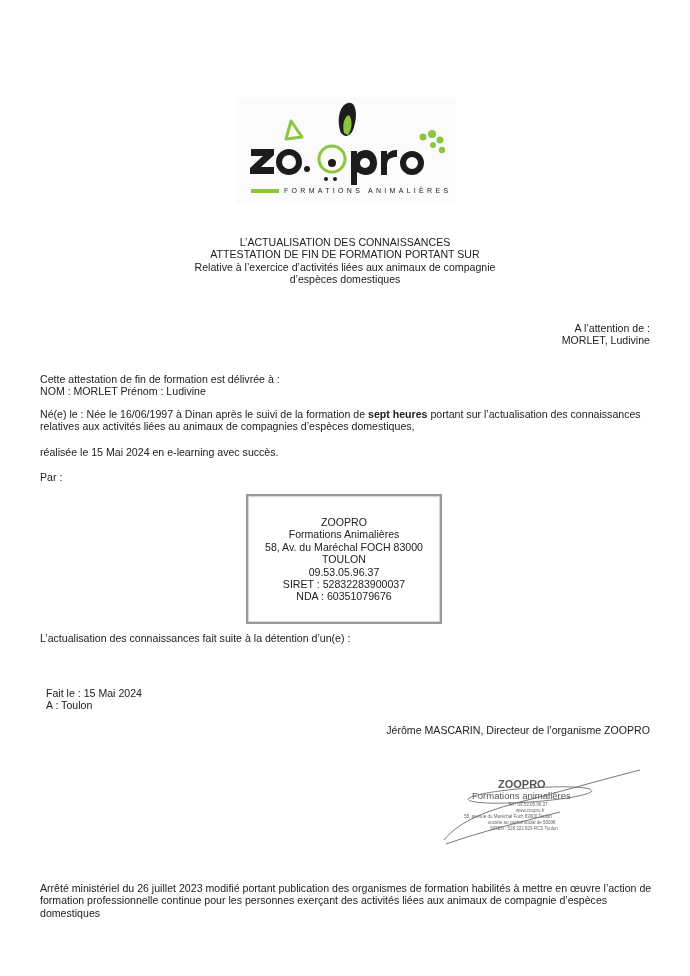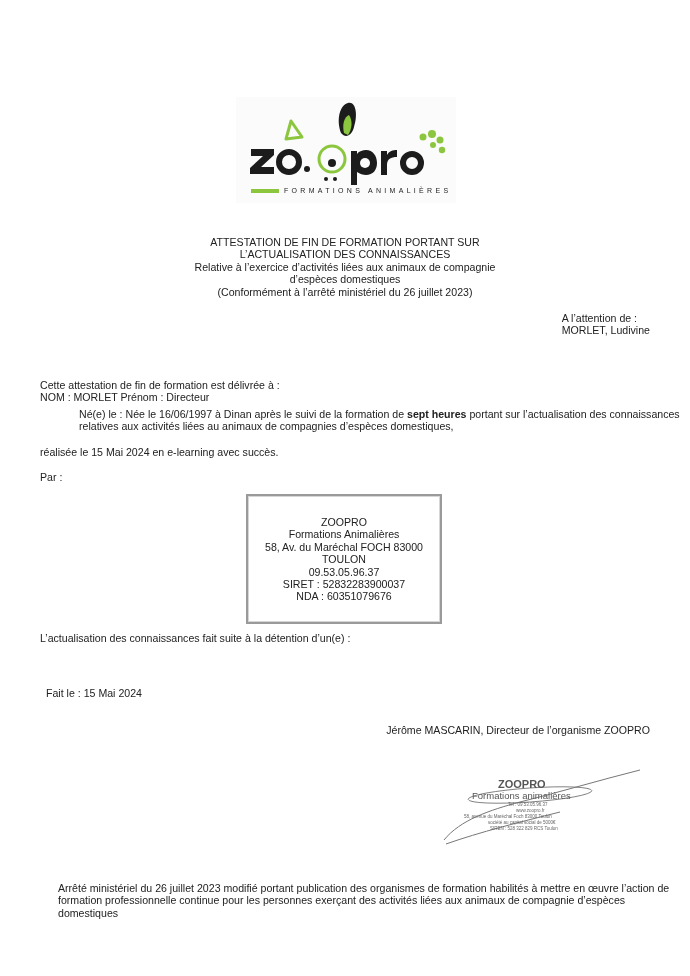--- a/index.html
+++ b/index.html
@@ -2,32 +2,32 @@
 <html><head>
 <meta charset="utf-8">
 <style>
   html, body { margin: 0; padding: 0; background: #ffffff; }
   body { width: 690px; height: 976px; position: relative; overflow: hidden;
          font-family: "Liberation Sans", sans-serif; color: #222; font-size: 10.6px; line-height: 12.4px; }
   .abs { position: absolute; }
   .logo { left: 236px; top: 97px; width: 220px; height: 106px; background: #fbfbfb; }
   .title { left: 150px; width: 390px; top: 236px; text-align: center; }
   .title div { white-space: nowrap; }
-  .attn { right: 40px; top: 312px; text-align: left; }
+  .attn { right: 40px; top: 322px; text-align: right; }
   .left { left: 40px; width: 612px; }
   .b { font-weight: bold; }
   .box { left: 246px; top: 494px; width: 196px; height: 130px;
          border: 2px solid #9a9a9a; box-shadow: inset 0 0 0 1px #d6d6d6; text-align: center; box-sizing: border-box; padding-top: 20px; }
   .box div { white-space: nowrap; }
   .sig { right: 40px; top: 724px; text-align: left; white-space: nowrap; }
   .stamp { left: 440px; top: 762px; width: 210px; height: 100px; }
   .stamp .t1 { position: absolute; left: 58px; top: 16px; font-size: 11px; font-weight: bold; color: #555; }
   .stamp .t2 { position: absolute; left: 32px; top: 28px; font-size: 9.5px; color: #555; }
   .stamp .small { position: absolute; font-size: 4.5px; color: #666; white-space: nowrap; line-height: 5px; }
-  .footer { left: 58px; top: 882px; width: 620px; }
+  .footer { left: 40px; top: 882px; width: 620px; }
 </style>
 </head>
 <body>
 
 <div class="abs logo">
   <svg width="220" height="106" viewBox="0 0 220 106">
 
     <path d="M50 42 L55 24 L66 40 Z" fill="none" stroke="#8cc63f" stroke-width="3" stroke-linejoin="round"></path>
 
     <path d="M105 36 C100 22 104 8 112 6 C120 4 122 18 118 30 C116 38 110 42 105 36 Z" fill="#1c1c1c"></path>
@@ -56,38 +56,37 @@
     <circle cx="204" cy="43" r="3.5" fill="#8cc63f"></circle>
     <circle cx="206" cy="53" r="3.2" fill="#8cc63f"></circle>
     <circle cx="197" cy="48" r="3" fill="#8cc63f"></circle>
 
     <rect x="15" y="92" width="28" height="4" fill="#8cc63f"></rect>
   </svg>
   <div class="abs" style="left:48px;top:88px;font-size:7px;letter-spacing:3.3px;color:#1c1c1c;white-space:nowrap;">FORMATIONS ANIMALIÈRES</div>
 </div>
 
 <div class="abs title">
+  <div>L’ACTUALISATION DES CONNAISSANCES</div>
   <div>ATTESTATION DE FIN DE FORMATION PORTANT SUR</div>
-  <div>L’ACTUALISATION DES CONNAISSANCES</div>
   <div>Relative à l’exercice d’activités liées aux animaux de compagnie</div>
   <div>d’espèces domestiques</div>
-  <div>(Conformément à l’arrêté ministériel du 26 juillet 2023)</div>
 </div>
 
 <div class="abs attn">
   <div>A l’attention de :</div>
   <div>MORLET, Ludivine</div>
 </div>
 
-<div class="abs left" style="top:373px;margin-top:6px;">
+<div class="abs left" style="top:373px;">
   <div>Cette attestation de fin de formation est délivrée à :</div>
-  <div>NOM : MORLET Prénom : Directeur</div>
+  <div>NOM : MORLET Prénom : Ludivine</div>
 </div>
 
-<div class="abs left" style="top:408px;margin-left:39px;">
+<div class="abs left" style="top:408px;">
   <span>Né(e) le : Née le 16/06/1997 à Dinan après le suivi de la formation de </span><span class="b">sept heures</span><span> portant sur l’actualisation des connaissances relatives aux activités liées au animaux de compagnies d’espèces domestiques,</span>
 </div>
 
 <div class="abs left" style="top:446px;">réalisée le 15 Mai 2024 en e-learning avec succès.</div>
 
 <div class="abs left" style="top:471px;">Par :</div>
 
 <div class="abs box">
   <div>ZOOPRO</div>
   <div>Formations Animalières</div>
@@ -97,20 +96,21 @@
   <div>SIRET : 52832283900037</div>
   <div>NDA : 60351079676</div>
 </div>
 
 <div class="abs left" style="top:632px;">
   <div>L’actualisation des connaissances fait suite à la détention d’un(e) :</div>
 </div>
 
 <div class="abs left" style="top:687px;margin-left:6px;">
   <div>Fait le : 15 Mai 2024</div>
+  <div>A : Toulon</div>
 </div>
 
 <div class="abs sig">Jérôme MASCARIN, Directeur de l’organisme ZOOPRO</div>
 
 <div class="abs stamp">
   <svg width="210" height="100" class="abs" style="left:0;top:0;">
     <path d="M200 8 C160 18 120 30 80 40 C50 48 20 58 4 78" fill="none" stroke="#777" stroke-width="1"></path>
     <path d="M6 82 C40 70 80 60 120 50" fill="none" stroke="#777" stroke-width="1"></path>
     <ellipse cx="90" cy="33" rx="62" ry="7" fill="none" stroke="#777" stroke-width="0.9" transform="rotate(-4 90 33)"></ellipse>
   </svg>

